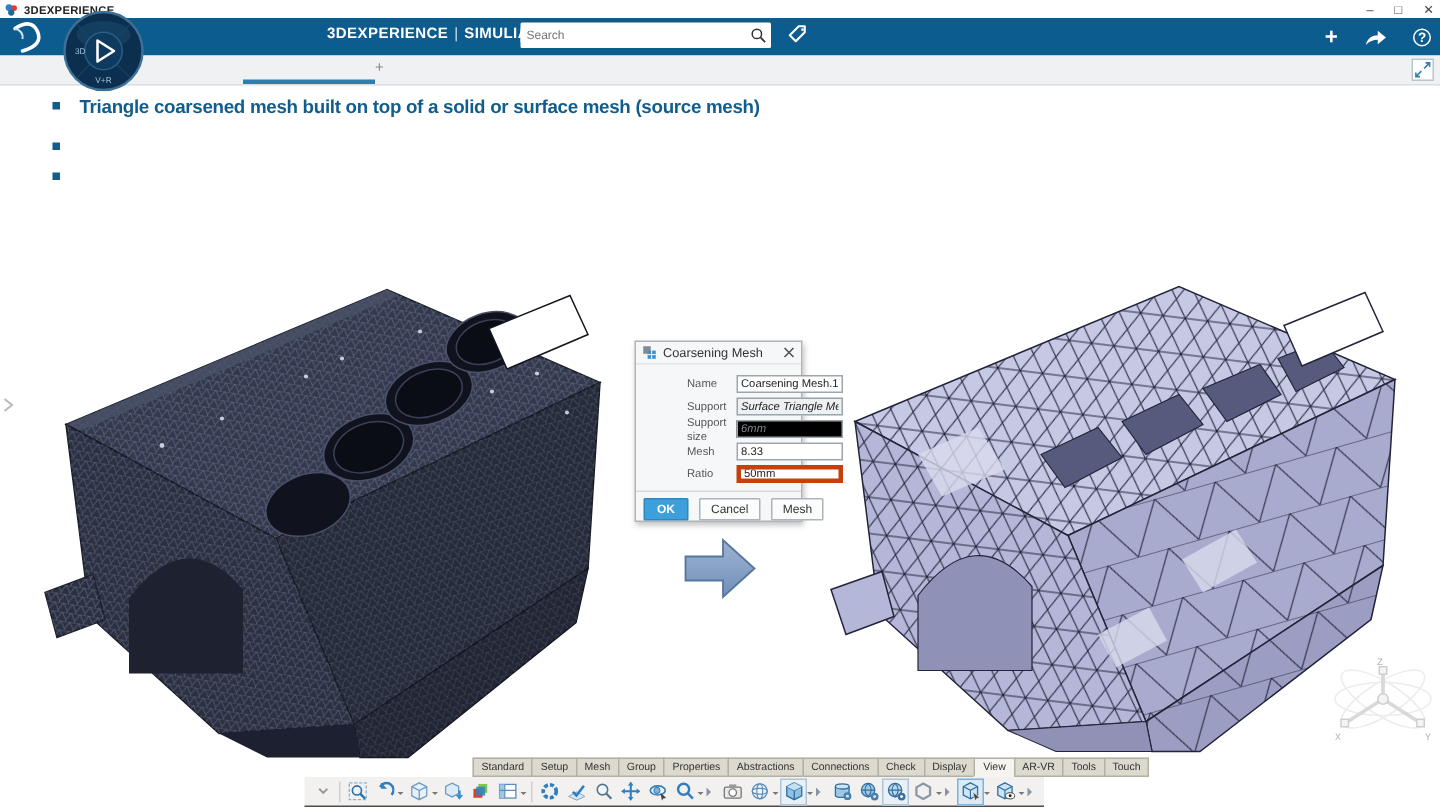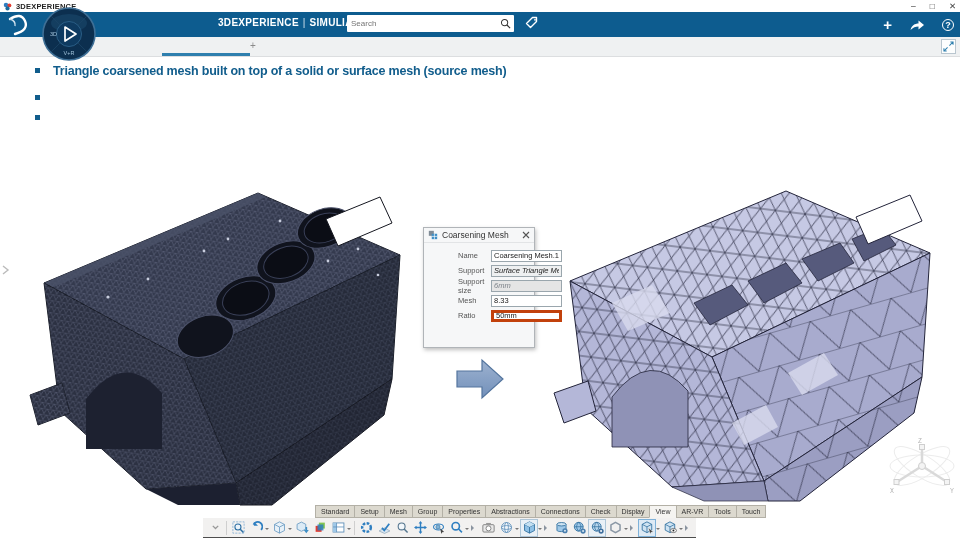--- a/index.html
+++ b/index.html
@@ -51,21 +51,21 @@
   .triad text { font-size:6.5px; fill:#b3b3b3; font-family:"Liberation Mono",monospace; }
 
   
   .dialog { position:absolute; left:423px; top:227px; width:112px; height:121px; background:#f6f7f8; border:1px solid #b0b4b8; box-shadow:1px 2px 4px rgba(0,0,0,.25); font-size:8px; }
   .dlg-title { height:15px; display:flex; align-items:center; padding:0 4px; border-bottom:1px solid #e2e4e6; }
   .dlg-title .t { flex:1; margin-left:4px; color:#333; font-size:8.5px; }
   .dlg-row { display:flex; align-items:center; height:15px; padding:0 4px;margin-left:30px; }
   .dlg-row .lbl { width:33px; color:#555; font-size:7.5px; flex:none; }
   .dlg-row input { width:71px; height:12px; border:1px solid #9aa6ad; background:#fff; font-size:7.5px; padding:0 2px; color:#222; font-family:"Liberation Sans",sans-serif; outline:none; }
   .dlg-row input.ro { background:#eef0f1; font-style:italic; }
-  .dlg-row input.dis { background:#e5e5e5; font-style:italic; color:#7d838a; }
+  .dlg-row input.dis { background:#000000; font-style:italic; color:#7d838a; }
   .dlg-row input.foc { border:3px solid #c2410c; }
   .dlg-btns { display:flex; gap:7px; padding:4px 5px 0 5px; border-top:1px solid #d7dadc; margin-top:4px; }
   .dlg-btns .btn { height:15px; font-size:8px; display:flex; align-items:center; justify-content:center; border:1px solid #adb3b8; background:#fbfcfc; color:#333; border-radius:1px; padding:0 7px; }
   .dlg-btns .btn.primary { background:#3da0dc; border-color:#2f86bd; color:#fff; font-weight:bold; padding:0 8px; }
 
   
   .ribbon { position:absolute; left:315px; top:505px; height:13px; display:flex; }
   .rtab { font-size:7px; color:#333; background:#dcd9cf; border:1px solid #b3b0a6; padding:0 5px; display:flex; align-items:center; margin-right:-1px; white-space:nowrap; }
   .rtab.active { background:#f5f4f1; border-bottom-color:#f5f4f1; }
 
@@ -296,20 +296,25 @@
       <span class="lbl">Support size</span>
       <input class="dis" value="6mm" style="">
     </div>
     <div class="dlg-row">
       <span class="lbl">Mesh</span>
       <input value="8.33" style="">
     </div>
     <div class="dlg-row">
       <span class="lbl">Ratio</span>
       <input class="foc" value="50mm" style="">
+    </div>
+    <div class="dlg-btns">
+      <div class="btn primary">OK</div>
+      <div class="btn">Cancel</div>
+      <div class="btn">Mesh</div>
     </div>
   </div>
 
   <svg class="triad" width="75" height="58" viewBox="0 0 75 58">
     <g stroke="#ececec" fill="none">
       <ellipse cx="37" cy="30" rx="32" ry="11"></ellipse>
       <ellipse cx="37" cy="30" rx="32" ry="11" transform="rotate(32 37 30)"></ellipse>
       <ellipse cx="37" cy="30" rx="32" ry="11" transform="rotate(-32 37 30)"></ellipse>
     </g>
     <g stroke="#d9d9d9" stroke-width="2.5">

